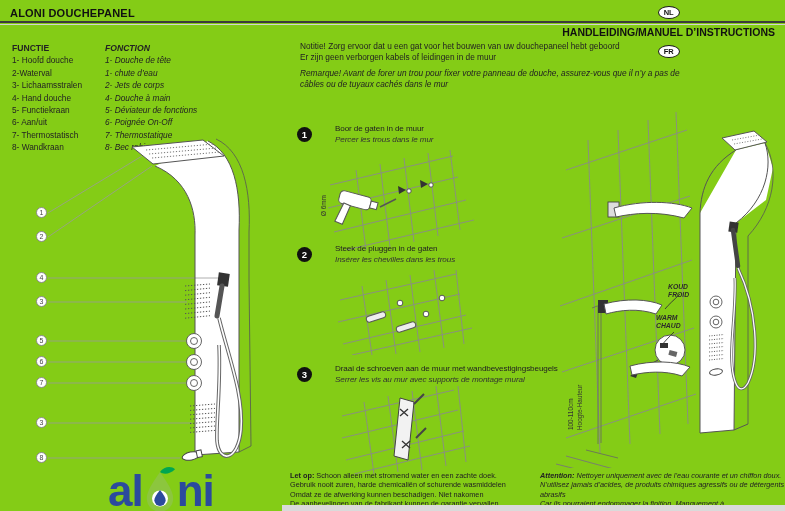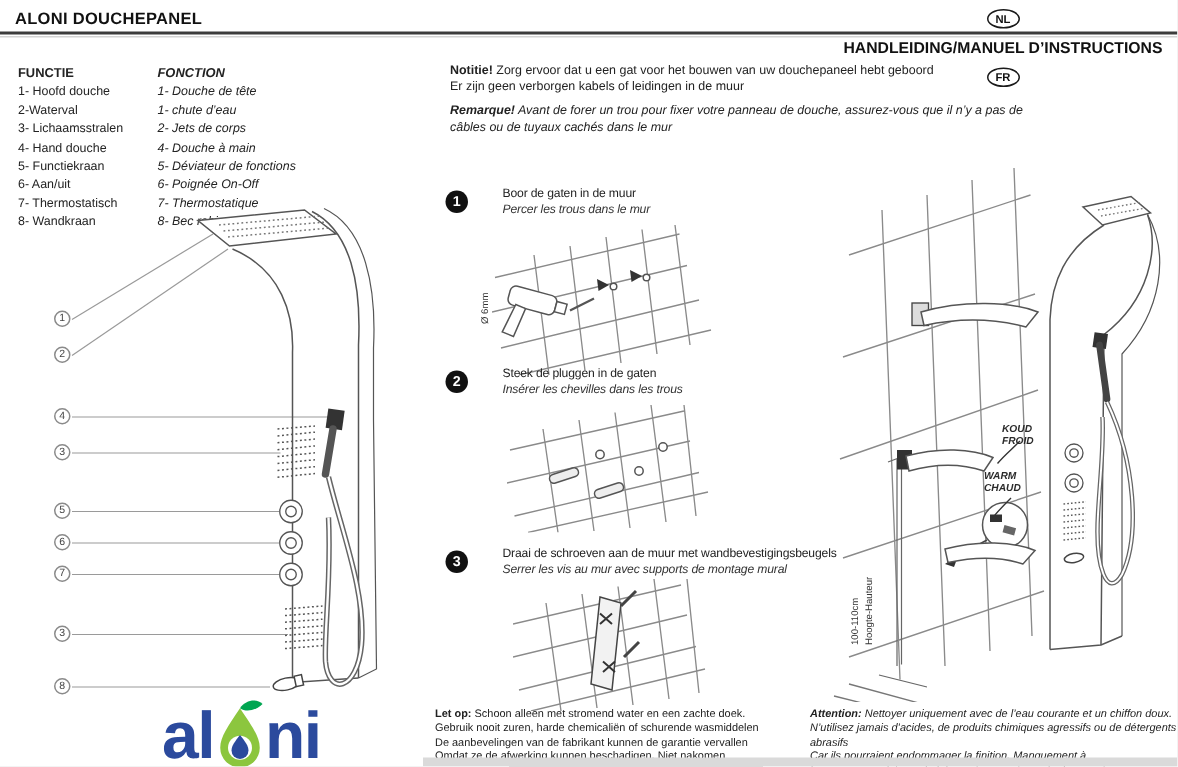--- a/index.html
+++ b/index.html
@@ -1,30 +1,30 @@
 <!DOCTYPE html>
 <html><head>
 <meta charset="utf-8">
 <style>
   html,body{margin:0;padding:0;background:#e9e9e9;}
-  .page{position:relative;width:785px;height:511px;background:#ffffff;overflow:hidden;
+  .page{position:relative;width:785px;height:511px;background:#84cc16;overflow:hidden;
         font-family:"Liberation Sans",sans-serif;color:#1c1c1c;}
   .abs{position:absolute;}
   .doc-title{font-size:11px;font-weight:bold;letter-spacing:.2px;color:#111;}
   .hdr-right{display:flex;align-items:center;gap:7px;flex-direction:column;}
   .badge{border:1.4px solid #1a1a1a;border-radius:50%;padding:1px 5px;font-size:7.5px;
          font-weight:bold;line-height:9px;color:#111;background:#fff;}
   .manual-title{font-size:10.5px;font-weight:bold;color:#111;}
   .rule-dark{left:0;width:785px;top:21px;height:1.5px;background:#3c3c3c;}
   .rule-light{left:0;width:785px;top:24px;height:1px;background:#d3d3d3;}
   .list{font-size:8.3px;line-height:12.4px;color:#232323;}
   .list .hd{font-weight:bold;font-size:8.6px;}
   .ital{font-style:italic;}
   .notice{font-size:8.3px;line-height:11px;color:#222;width:398px;}
-  .notice .b{font-weight:bold;}
+  .notice .b{font-weight:normal;}
   .notice .fr{font-style:italic;margin-top:5px;}
   .callout{position:absolute;width:11px;height:11px;border:1px solid #8a8a8a;border-radius:50%;
            font-size:7px;display:flex;align-items:center;justify-content:center;color:#444;
            background:#fff;box-sizing:border-box;}
   .step-badge{position:absolute;width:15px;height:15px;border-radius:50%;background:#111;color:#fff;
               font-size:9.5px;font-weight:bold;display:flex;align-items:center;justify-content:center;}
   .step-text{position:absolute;font-size:8.1px;line-height:10.6px;color:#222;letter-spacing:-.1px;white-space:nowrap;margin-left:15px;}
   .step-text .fr{font-style:italic;color:#333;}
   .vtext{position:absolute;transform:rotate(-90deg);transform-origin:0 0;font-size:6.4px;color:#333;white-space:nowrap;}
   .wlabel{position:absolute;font-size:6.8px;font-weight:bold;font-style:italic;line-height:8.4px;color:#2b2b2b;}
@@ -243,22 +243,22 @@
     <div>CHAUD</div>
   </div>
   <div class="vtext" style="left:566px;top:430px;line-height:9px">
     <div>100-110cm</div>
     <div>Hoogte-Hauteur</div>
   </div>
 
   <div class="footnote" style="left:290px;top:471px;width:250px">
     <div><span class="b">Let op:</span> <span>Schoon alleen met stromend water en een zachte doek.</span></div>
     <div>Gebruik nooit zuren, harde chemicaliën of schurende wasmiddelen</div>
+    <div>Omdat ze de afwerking kunnen beschadigen. Niet nakomen</div>
     <div>De aanbevelingen van de fabrikant kunnen de garantie vervallen</div>
-    <div>Omdat ze de afwerking kunnen beschadigen. Niet nakomen</div>
   </div>
   <div class="footnote fr" style="left:540px;top:471px;width:245px">
     <div><span class="b">Attention:</span> <span>Nettoyer uniquement avec de l’eau courante et un chiffon doux.</span></div>
     <div>N’utilisez jamais d’acides, de produits chimiques agressifs ou de détergents abrasifs</div>
     <div>Car ils pourraient endommager la finition. Manquement à</div>
     <div>Les recommandations du fabricant peuvent annuler la garantie</div>
   </div>
 
   <div class="logo">
     <span>al</span>

